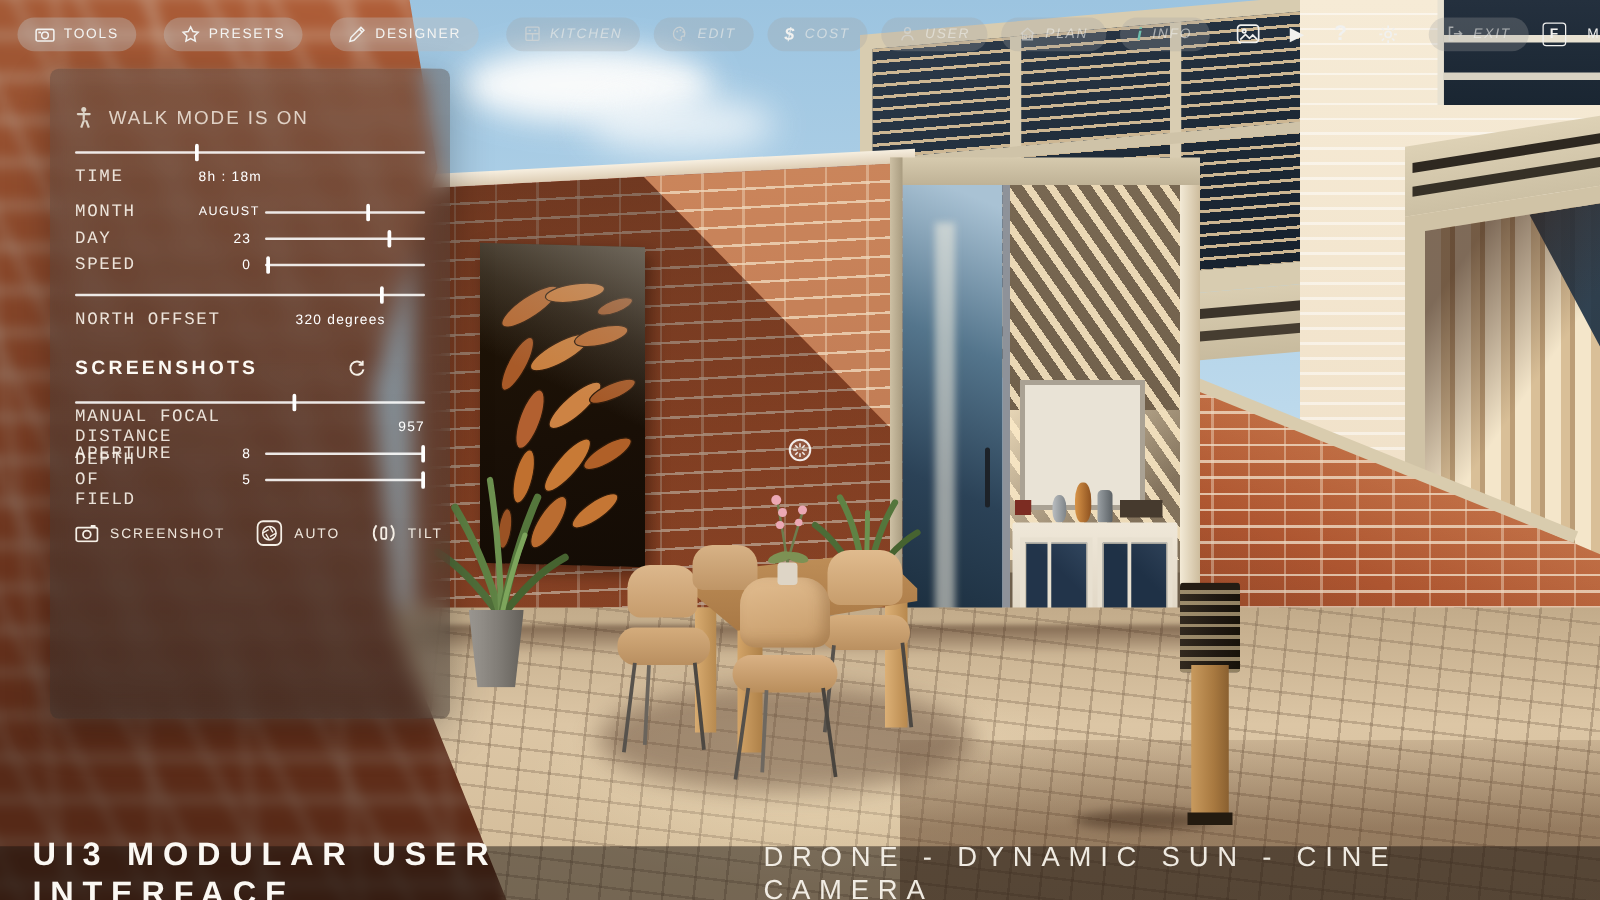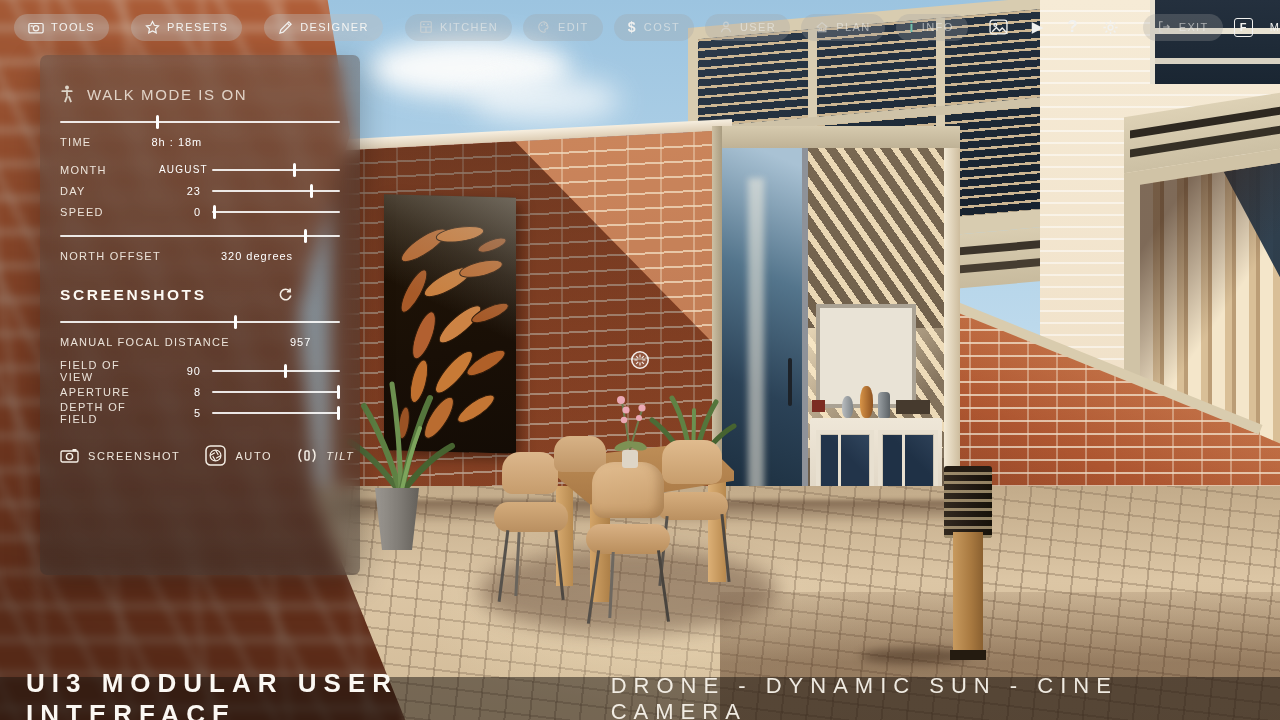--- a/index.html
+++ b/index.html
@@ -20,21 +20,21 @@
       repeating-linear-gradient(90deg, rgba(238,218,196,.45) 0 2px, rgba(0,0,0,0) 2px 29px),
       linear-gradient(200deg,#c86f3e,#ad5530 45%,#8e4124);}
   .cream{background:
       repeating-linear-gradient(0deg, rgba(255,255,255,.5) 0 2px, rgba(0,0,0,0) 2px 12px),
       linear-gradient(180deg,#f6ebd6,#efdfc6);}
   
   .topbar{left:0;right:0;top:12px;height:30px;display:flex;align-items:center;gap:11px;
           padding:0 14px;z-index:50;}
   .pill{display:inline-flex;align-items:center;gap:7px;height:27px;padding:0 14px;border-radius:14px;
         background:rgba(190,190,190,.38);color:#f4f4f2;font-size:11px;letter-spacing:1.4px;white-space:nowrap;}
-  .pill.dim{background:rgba(160,160,160,.28);color:rgba(238,238,235,.6);}
+  .pill.dim{background:rgba(160,160,160,.28);color:rgba(238,238,235,.6);font-style:italic;}
   .pill.dim svg{opacity:.68;}
   .sep{width:1px;height:34px;background:rgba(255,255,255,.55);}
   .tico{display:inline-flex;align-items:center;justify-content:center;color:#f1f1ef;font-size:14px;}
   .glyph{font-size:13px;line-height:1;}
   .fbox{display:inline-flex;align-items:center;justify-content:center;width:17px;height:17px;
         border:1.6px solid #f1f1ef;border-radius:3px;font-size:11px;font-weight:bold;color:#f1f1ef;}
   .menu-lab{font-size:11px;letter-spacing:2px;color:#f1f1ef;}
   
   .panel{left:40px;top:55px;width:320px;height:520px;border-radius:7px;z-index:60;
          background:linear-gradient(180deg,rgba(78,64,58,.42),rgba(52,44,40,.5));
@@ -45,21 +45,21 @@
   .pclose{margin-left:auto;margin-right:2px;font-size:20px;color:#f2ece2;cursor:pointer;line-height:1;}
   .walkrow{display:flex;align-items:center;gap:13px;margin-top:15px;height:20px;}
   .walktext{font-size:15px;letter-spacing:1.6px;color:rgba(250,243,233,.8);text-align:center;}
   .shead{display:flex;align-items:center;margin-top:26px;}
   .shead .t{font-size:15.5px;font-weight:bold;letter-spacing:2.6px;color:#fdfaf4;}
   .reset{margin-left:auto;margin-right:46px;cursor:pointer;display:flex;}
   .slider{position:relative;height:2px;background:rgba(255,255,255,.88);border-radius:1px;width:128px;flex:none;}
   .slider.full{width:100%;}
   .handle{position:absolute;top:-6px;width:3px;height:14px;background:#fff;border-radius:1.5px;}
   .row{display:flex;align-items:center;height:21px;}
-  .lbl{font-size:11px;letter-spacing:1.3px;color:rgba(251,245,236,.9);}
+  .lbl{font-size:14px;letter-spacing:1.3px;color:rgba(251,245,236,.9);font-family:Liberation Mono, monospace;}
   .val{font-size:11px;letter-spacing:1px;color:#fff;padding-left:44px;}
   .val.r{width:42px;text-align:right;margin-right:11px;margin-left:auto;}
   .btnrow{display:flex;align-items:center;margin-top:22px;gap:9px;}
   .pbtn{display:flex;align-items:center;gap:9px;font-size:11px;letter-spacing:1.6px;
         color:rgba(252,246,237,.92);cursor:pointer;}
   
   .bottombar{left:0;right:0;bottom:0;height:43px;z-index:55;display:flex;align-items:center;
              justify-content:space-between;padding:0 26px;background:rgba(24,18,14,.5);}
   .bt-title{font-size:26px;font-weight:bold;letter-spacing:7px;color:#fbf8f3;}
   .bt-sub{font-size:22px;letter-spacing:7px;color:rgba(248,243,235,.95);}
@@ -463,27 +463,20 @@
           </svg>
       </span>
     </div>
     <div class="slider full" style="margin-top:17px;">
       <div class="handle" style="left: calc(63% - 2px);"></div>
     </div>
     <div class="row" style="margin-top:8px;">
       <span class="lbl">MANUAL FOCAL DISTANCE</span>
       <span class="val" style="margin-left:16px;">957</span>
     </div>
-    <div class="row" style="margin-top:8px;">
-      <span class="lbl">FIELD OF VIEW</span>
-      <span class="val r">90</span>
-      <div class="slider">
-        <div class="handle" style="left: calc(58% - 2px);"></div>
-      </div>
-    </div>
     <div class="row">
       <span class="lbl">APERTURE</span>
       <span class="val r">8</span>
       <div class="slider">
         <div class="handle" style="left: calc(99% - 2px);"></div>
       </div>
     </div>
     <div class="row">
       <span class="lbl">DEPTH OF FIELD</span>
       <span class="val r">5</span>
@@ -506,21 +499,21 @@
       <div class="pbtn" style="margin-left:16px;">
         <span style="display:flex;">
           <svg width="21" height="21" viewBox="0 0 21 21" fill="none" stroke="#f5efe6">
               <rect x="1" y="1" width="19" height="19" rx="4.5" stroke-width="1.5"></rect>
               <circle cx="10.5" cy="10.5" r="5.4" stroke-width="1.2"></circle>
               <path stroke-width="1.1" d="M10.5 5.1l2.8 4.8M15.9 10.5l-4.8 2.8M10.5 15.9l-2.8-4.8M5.1 10.5l4.8-2.8"></path>
             </svg>
         </span>
         <span>AUTO</span>
       </div>
-      <div class="pbtn" style="margin-left:16px;font-style:italic;">
+      <div class="pbtn" style="margin-left:16px;">
         <span style="display:flex;">
           <svg width="20" height="17" viewBox="0 0 20 16" fill="none" stroke="#f5efe6" stroke-width="1.5">
               <path d="M4.3 1.8C2.8 3.4 2 5.6 2 8s.8 4.6 2.3 6.2"></path>
               <path d="M15.7 1.8C17.2 3.4 18 5.6 18 8s-.8 4.6-2.3 6.2"></path>
               <rect x="8" y="3.4" width="4" height="9.2" rx="1.3"></rect>
             </svg>
         </span>
         <span>TILT</span>
       </div>
     </div>

